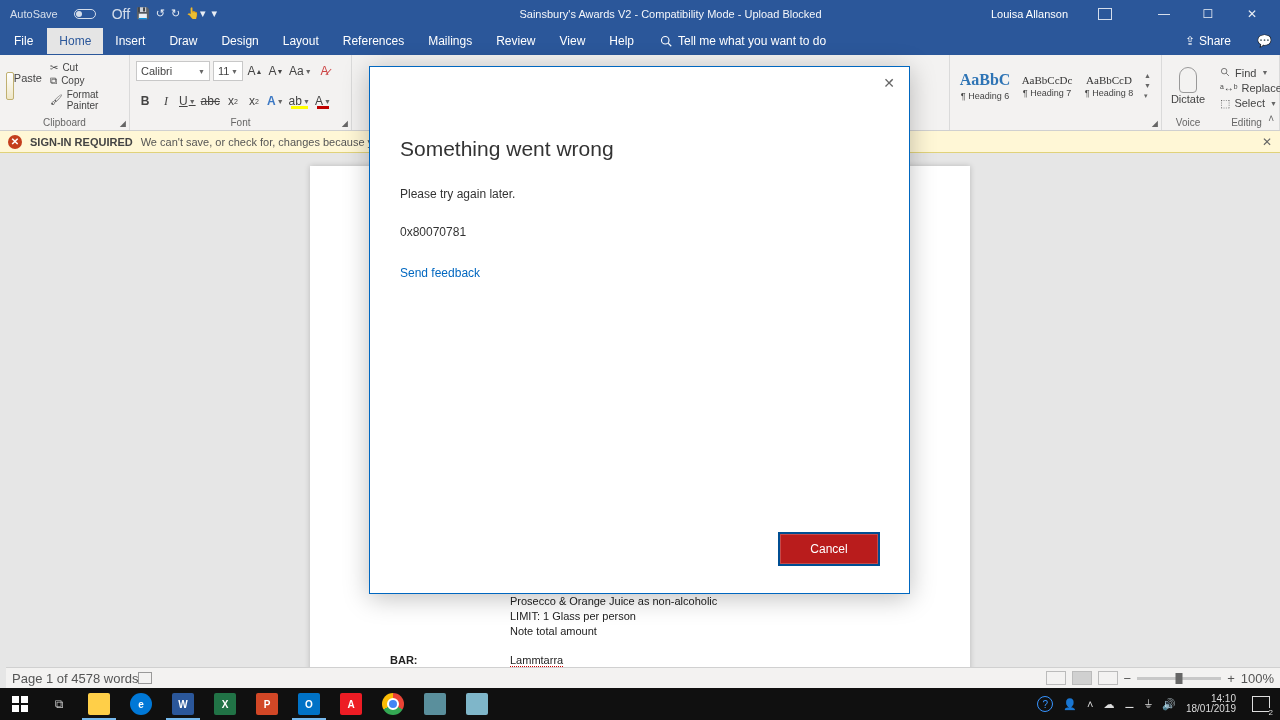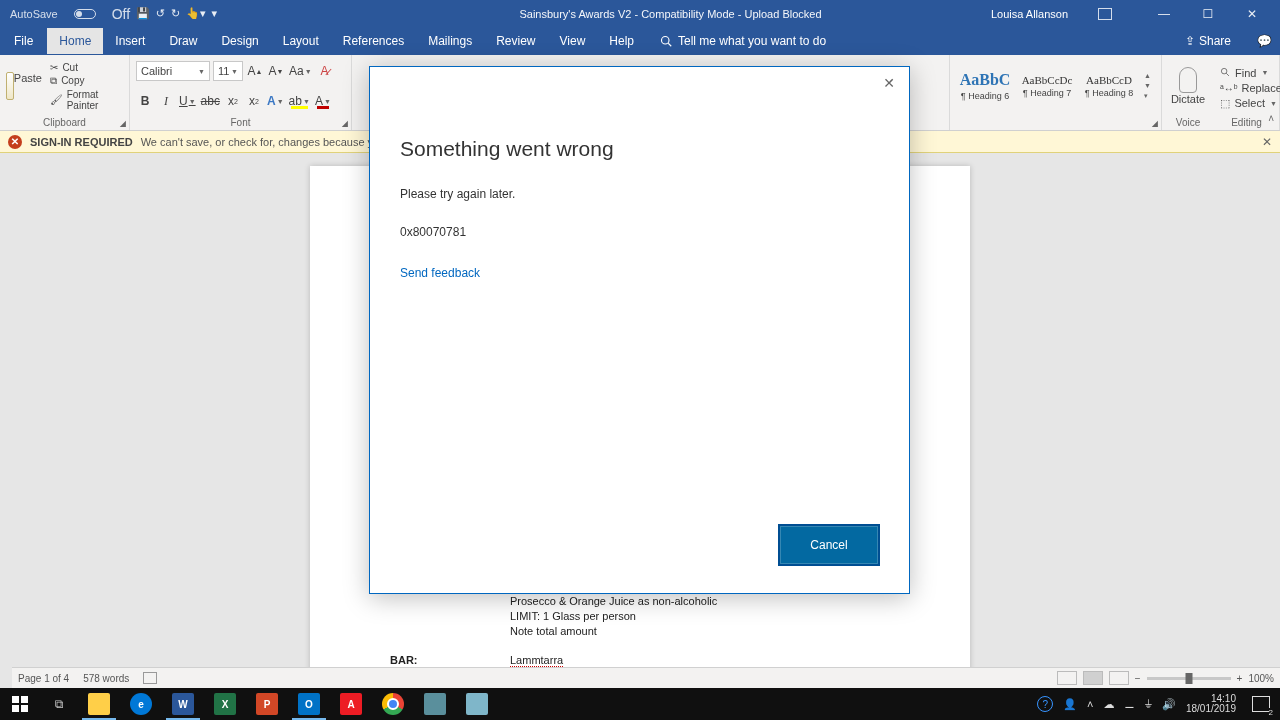--- a/index.html
+++ b/index.html
@@ -71,37 +71,37 @@
 
   
   .docarea{position:absolute;top:153px;left:0;right:0;bottom:32px;background:#e6e6e6;overflow:hidden;}
   .page{position:absolute;left:50%;transform:translateX(-50%);top:13px;width:660px;height:900px;background:#fff;box-shadow:0 0 6px rgba(0,0,0,.2);}
   
   .peek{position:absolute;left:200px;top:428px;font-size:11px;color:#222;line-height:1.35;}
   .peek .lbl{position:absolute;left:-120px;font-weight:bold;}
   .underline-red{border-bottom:1px dotted #c00;}
 
   
-  .statusbar{position:absolute;left:12px;right:0;bottom:32px;height:21px;background:#f3f2f1;border-top:1px solid #d0d0d0;display:flex;align-items:center;font-size:10px;color:#555;padding:0 6px;gap:14px;}
+  .statusbar{position:absolute;left:6px;right:0;bottom:32px;height:21px;background:#f3f2f1;border-top:1px solid #d0d0d0;display:flex;align-items:center;font-size:13px;color:#555;padding:0 6px;gap:0;}
   .statusbar .right{margin-left:auto;display:flex;align-items:center;gap:6px;}
   .viewbtn{width:20px;height:14px;border:1px solid #bbb;}
   .zoom-slider{width:84px;height:3px;background:#c8c8c8;position:relative;}
   .zoom-slider::before{content:"";position:absolute;left:50%;top:-4px;width:1px;height:11px;background:#999;}
   .zoom-slider .thumb{position:absolute;top:-4px;left:50%;width:7px;height:11px;background:#666;transform:translateX(-50%);}
 
   
   .modal{position:absolute;top:66px;left:369px;width:541px;height:528px;background:#fff;border:1px solid #0067c0;box-shadow:0 4px 24px rgba(0,0,0,.25);z-index:50;}
   .modal .close{position:absolute;top:8px;right:14px;font-size:14px;color:#666;cursor:pointer;font-weight:300;}
   .modal .inner{padding:70px 30px 0 30px;}
   .modal h1{font-size:21px;font-weight:400;color:#333;margin-bottom:26px;}
   .modal .msg{font-size:12px;color:#333;margin-bottom:24px;}
   .modal .code{font-size:12px;color:#333;margin-bottom:24px;}
   .modal a.fb{font-size:12px;color:#0067c0;text-decoration:none;}
   .modal .btnrow{position:absolute;bottom:28px;right:30px;}
-  .modal button{width:100px;height:40px;background:#0369a1;color:#fff;border:1px solid #004e92;font-size:12px;box-shadow:inset 0 0 0 1px #fff3; outline:1px solid #004e92;}
+  .modal button{width:100px;height:32px;background:#b91c1c;color:#fff;border:1px solid #004e92;font-size:12px;box-shadow:inset 0 0 0 1px #fff3; outline:1px solid #004e92;}
 
   
   .taskbar{position:absolute;left:0;right:0;bottom:0;height:32px;background:#101010;display:flex;align-items:center;color:#fff;font-size:12px;}
   .taskbar .start{width:40px;height:32px;display:flex;align-items:center;justify-content:center;}
   .taskbar .start svg{width:16px;height:16px;fill:#fff;}
   .taskbar .search{display:flex;align-items:center;background:#1f1f1f;height:32px;width:278px;border-left:1px solid #000;}
   .taskbar .search .circ{width:38px;display:flex;align-items:center;justify-content:center;}
   .taskbar .search .circ span{width:16px;height:16px;border:2px solid #fff;border-radius:50%;display:block;}
   .taskbar .search input{flex:1;background:transparent;border:none;color:#ccc;font-size:13px;outline:none;}
   .taskbar .mic,.taskbar .tv{width:38px;display:flex;align-items:center;justify-content:center;color:#ccc;}

